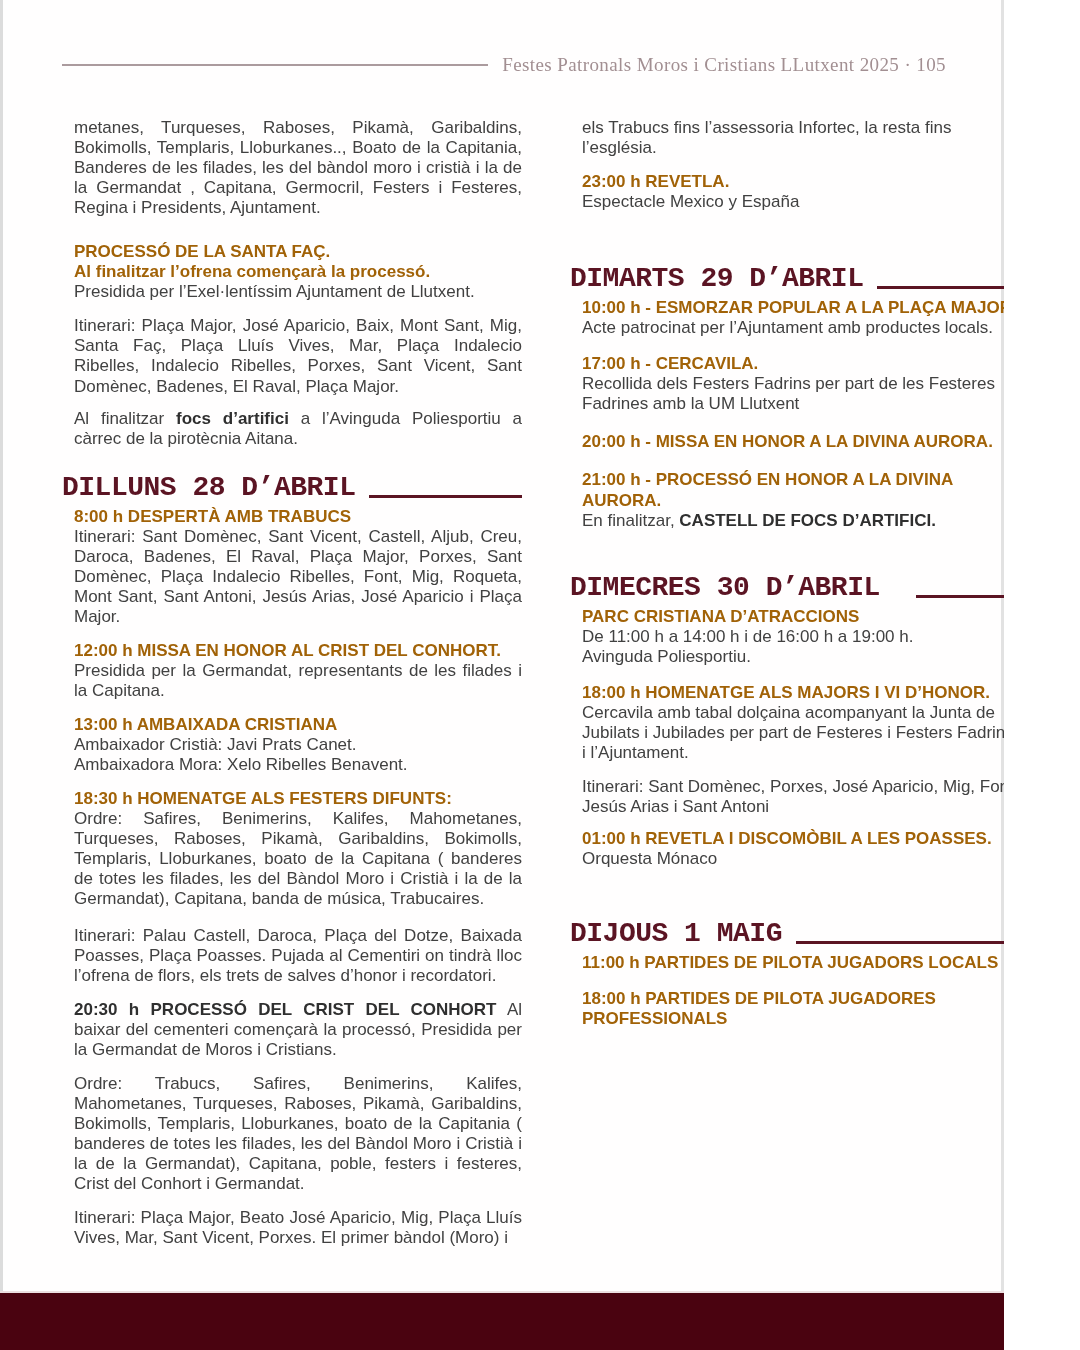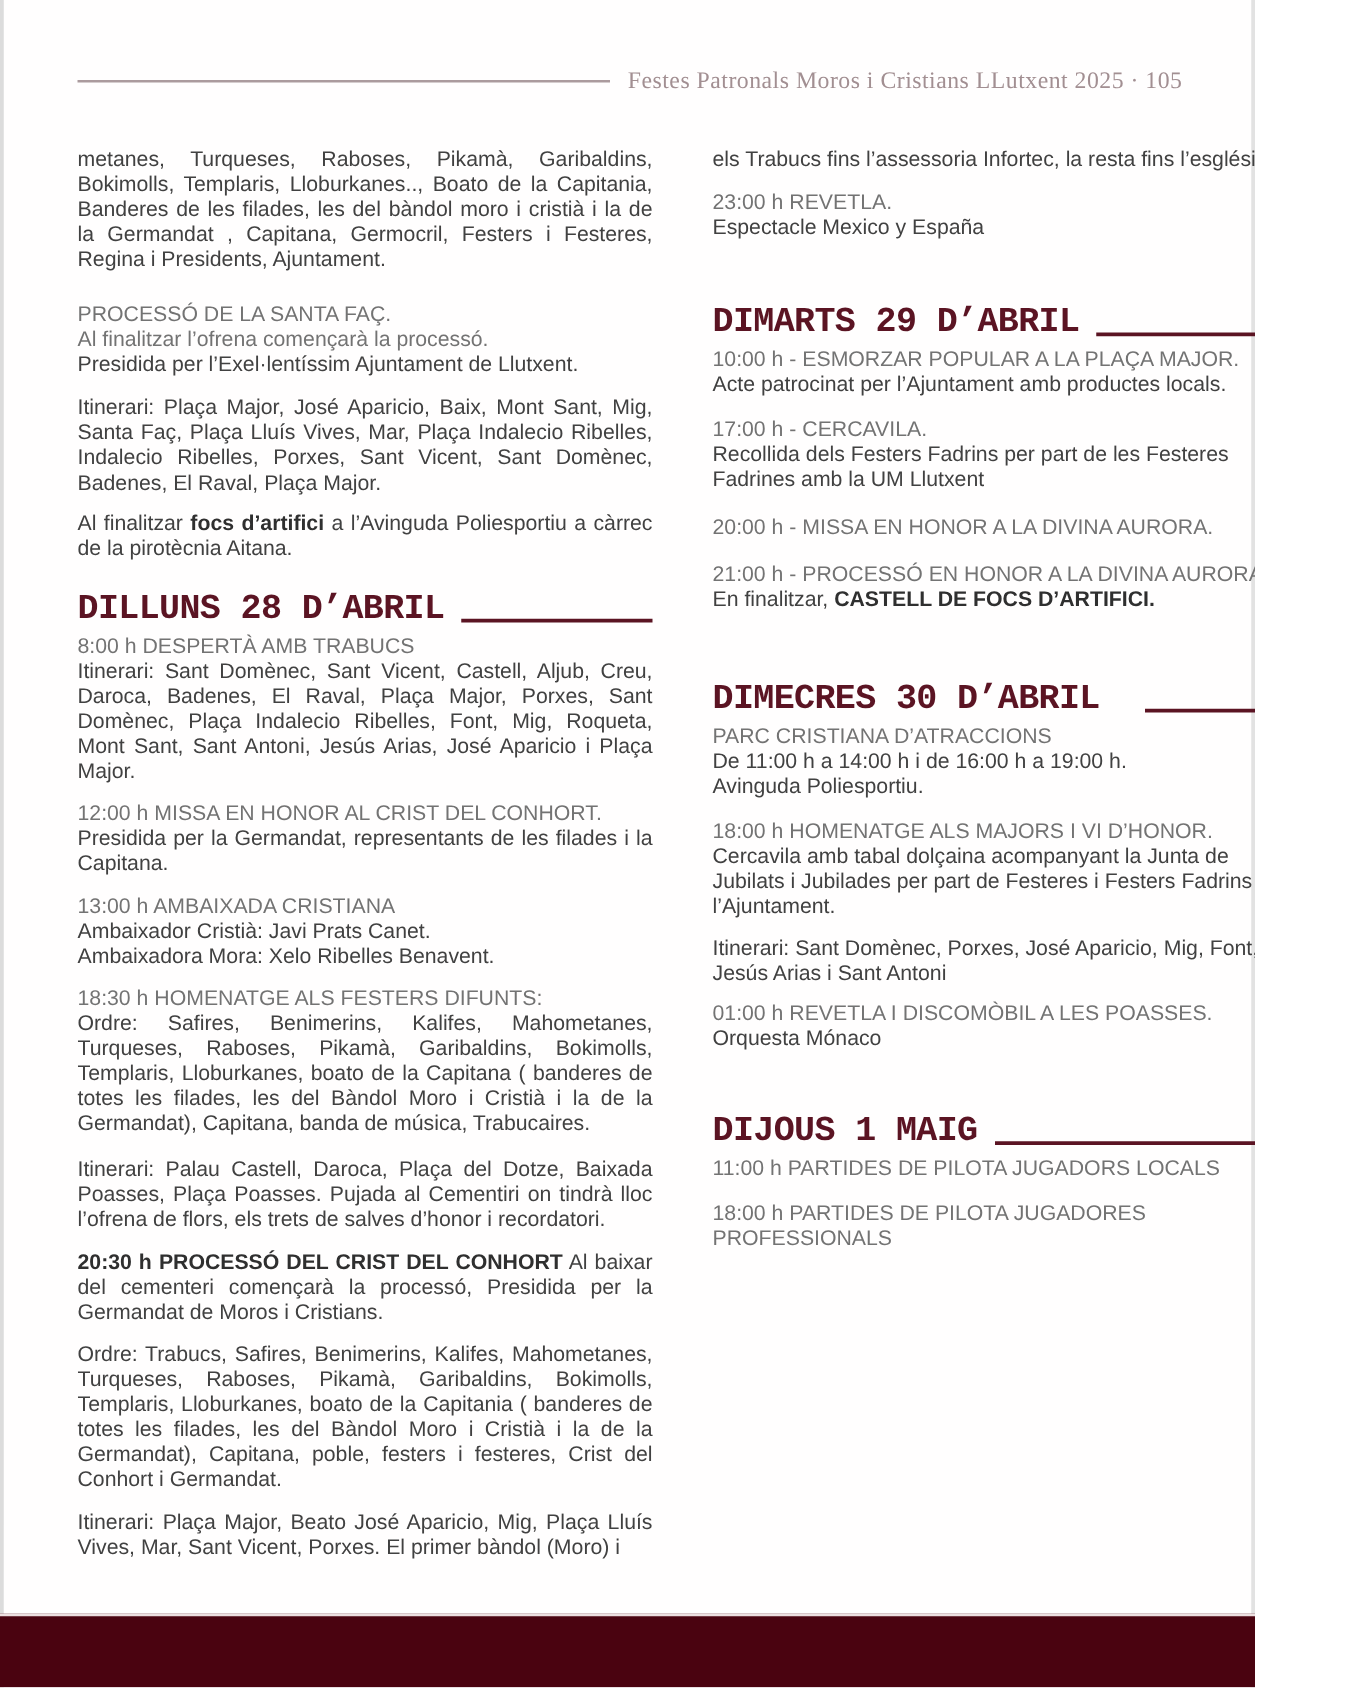--- a/index.html
+++ b/index.html
@@ -11,33 +11,33 @@
   .pg-header{position:absolute;top:54px;left:62px;right:58px;display:flex;align-items:center;}
   .pg-header-rule{flex:1;height:2px;background:#ab9b9e;margin-right:14px;}
   .pg-header-title{
     font-family:"Liberation Serif","DejaVu Serif",serif;
     font-size:19px;color:#a28f92;white-space:nowrap;letter-spacing:.4px;
   }
   .columns{position:absolute;top:118px;left:62px;right:58px;display:flex;gap:48px;}
   .col-left{width:460px;flex:0 0 460px;}
   .col-right{width:452px;flex:0 0 452px;}
   p{margin:0;}
-  .body{font-size:17px;line-height:1.18;color:#414141;}
+  .body{font-size:17px;line-height:1.18;color:#414141;margin-left:12px;}
   .just{text-align:justify;}
-  .bold{font-weight:400;color:#737373;}
+  .bold{font-weight:700;color:#a16207;}
   b{color:#2f2f2f;}
   .day-heading{
     display:flex;align-items:flex-end;margin:0;
     font-size:28px;line-height:30px;font-weight:700;color:#5b1423;letter-spacing:-.5px;font-family:Liberation Mono, monospace;
   }
   .day-rule{flex:1;border-bottom:3px solid #5b1423;margin:0 0 5px 14px;}
   .mb-4{margin-bottom:4px;}
   .mt-12{margin-top:12px;}.mt-14{margin-top:14px;}.mt-16{margin-top:16px;}
   .mt-18{margin-top:18px;}.mt-24{margin-top:24px;}.mt-40{margin-top:24px;}
-  .mt-50{margin-top:50px;}.mt-52{margin-top:52px;}.mt-54{margin-top:54px;gap:22px;}
+  .mt-50{margin-top:50px;}.mt-52{margin-top:52px;}.mt-54{margin-top:42px;gap:22px;}
   .footer-bar{position:absolute;left:0;right:0;bottom:0;height:57px;background:#4a0310;border-top:2px solid #ecdfe0;}
 </style>
 </head>
 <body>
 
 <div class="page">
 
   <header class="pg-header">
     <div class="pg-header-rule"></div>
     <div class="pg-header-title">Festes Patronals Moros i Cristians LLutxent 2025 · 105</div>

